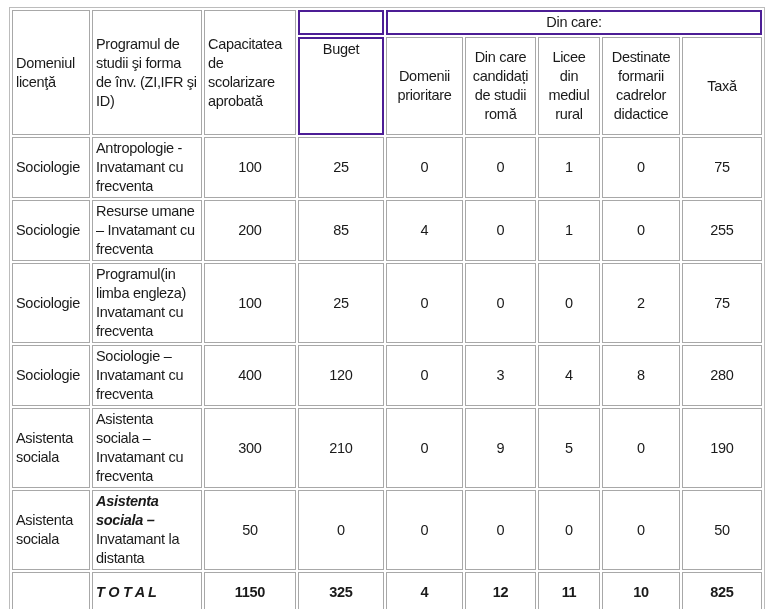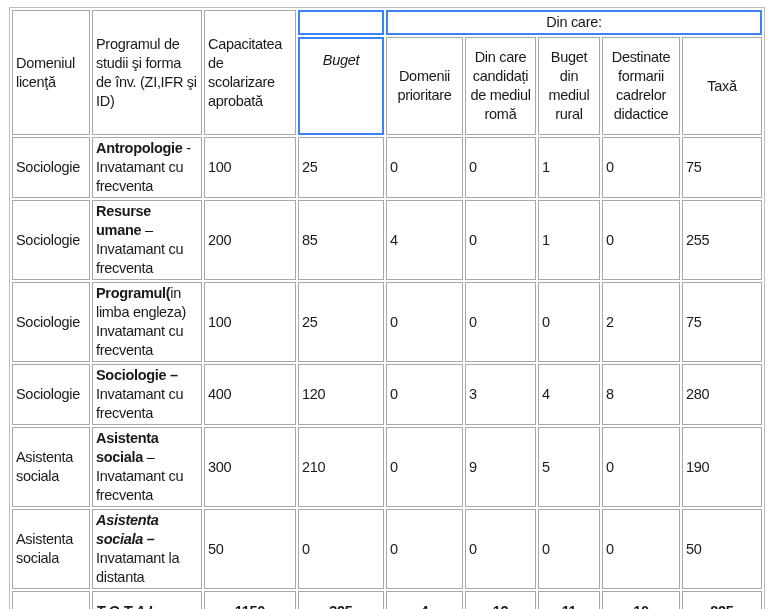--- a/index.html
+++ b/index.html
@@ -31,25 +31,25 @@
   col.c1{width:78px}  col.c2{width:110px} col.c3{width:92px}
   col.c4{width:86px}  col.c5{width:77px}  col.c6{width:71px}
   col.c7{width:62px}  col.c8{width:78px}  col.c9{width:80px}
 
   tr.h1{height:22px}
   tr.h2{height:98px}
   tr.r1{height:57px} tr.r2{height:57px} tr.r3{height:80px}
   tr.r4{height:57px} tr.r5{height:80px} tr.r6{height:78px}
   tr.rt{height:40px}
 
-  td.thick{border:2px solid #3b82f6;margin-left:8px;}
+  td.thick{border:2px solid #4c1d95;margin-left:8px;}
   td.center{text-align:center;}
-  td.buget{vertical-align:top;text-align:center;padding-top:12px;font-style:italic;}
-  td.num{}
-  .b{font-weight:bold;}
+  td.buget{vertical-align:top;text-align:center;padding-top:1px;}
+  td.num{text-align:center;}
+  .b{font-weight:normal;}
   .bi{font-weight:bold;font-style:italic;}
   td.total-label{font-weight:bold;font-style:italic;}
   td.total-num{text-align:center;font-weight:bold;}
 </style>
 </head>
 <body>
 
 <div class="table-outer">
 <table>
   <colgroup>
@@ -69,22 +69,22 @@
     <td rowspan="2">Domeniul licenţă</td>
     <td rowspan="2">Programul de studii şi forma de înv. (ZI,IFR şi ID)</td>
     <td rowspan="2">Capacitatea de scolarizare aprobată</td>
     <td class="thick"></td>
     <td class="thick center" colspan="5">Din care:</td>
   </tr>
 
   <tr class="h2">
     <td class="thick buget">Buget</td>
     <td class="center">Domenii prioritare</td>
-    <td class="center">Din care candidați de mediul romă</td>
-    <td class="center">Buget din mediul rural</td>
+    <td class="center">Din care candidați de studii romă</td>
+    <td class="center">Licee din mediul rural</td>
     <td class="center">Destinate formarii cadrelor didactice</td>
     <td class="center">Taxă</td>
   </tr>
 
   <tr class="r1">
     <td>Sociologie</td>
     <td><span class="b">Antropologie</span><span> - Invatamant cu frecventa</span></td>
     <td class="num">100</td>
     <td class="num">25</td>
     <td class="num">0</td>

